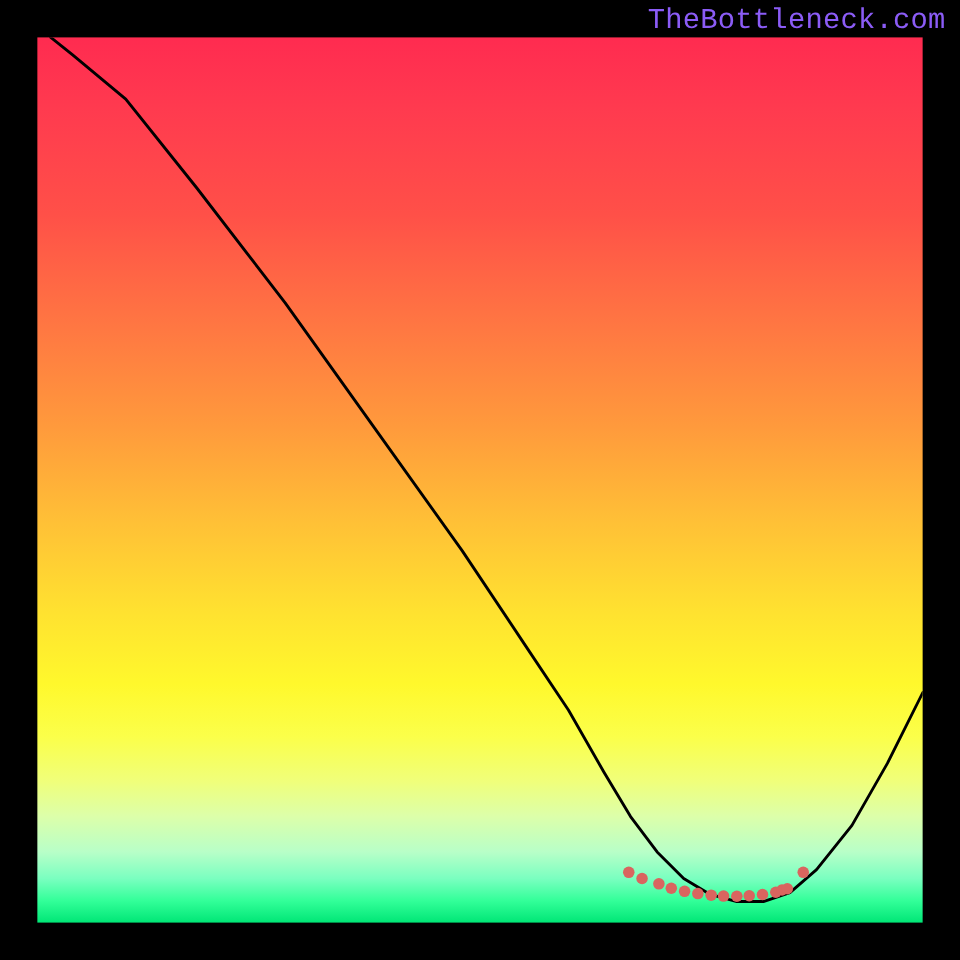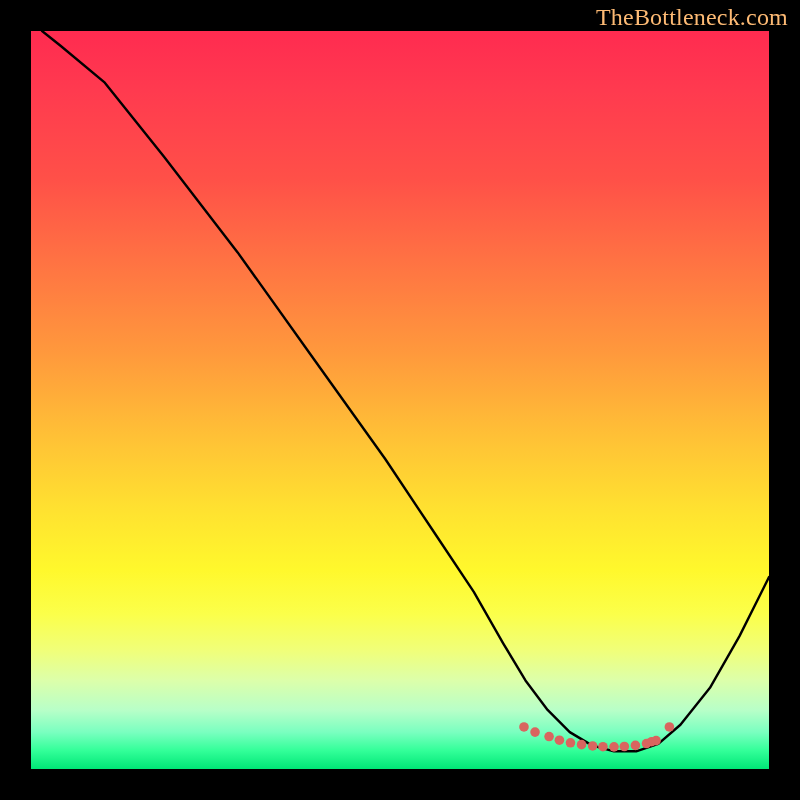--- a/index.html
+++ b/index.html
@@ -43,23 +43,23 @@
     );
   }
   .curve-svg {
     position: absolute;
     inset: 0;
   }
   .watermark {
     position: absolute;
     top: 4px;
     right: 12px;
-    font-family: Liberation Serif, serif;
+    font-family: Liberation Mono, monospace;
     font-size: 24px;
-    color: #fdba74;
+    color: #8b5cf6;
     letter-spacing: 0.2px;
   }
 </style>
 </head>
 <body>
 
 <div class="chart-container">
   <div class="watermark">TheBottleneck.com</div>
 
   <div class="plot-area">

